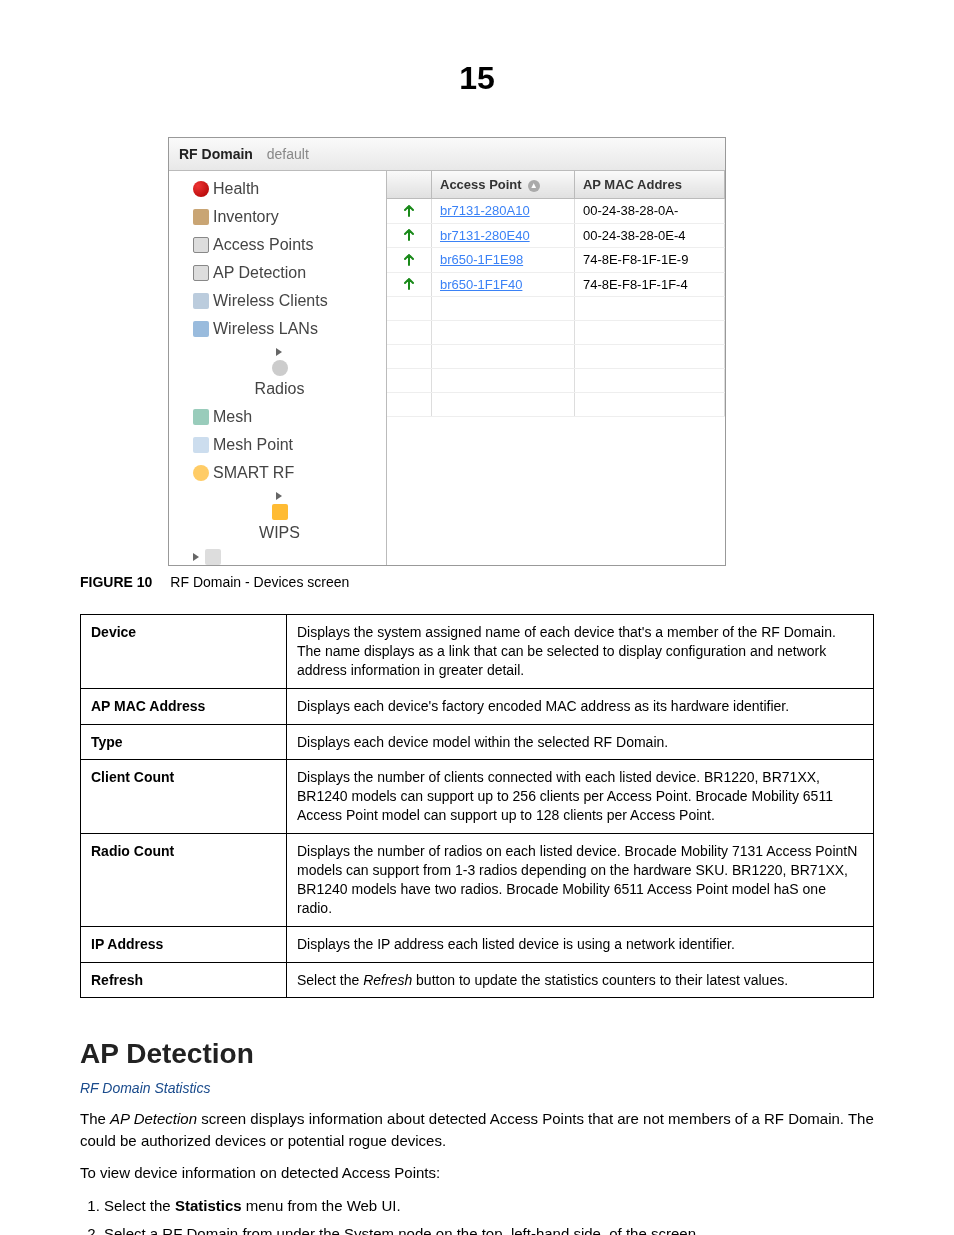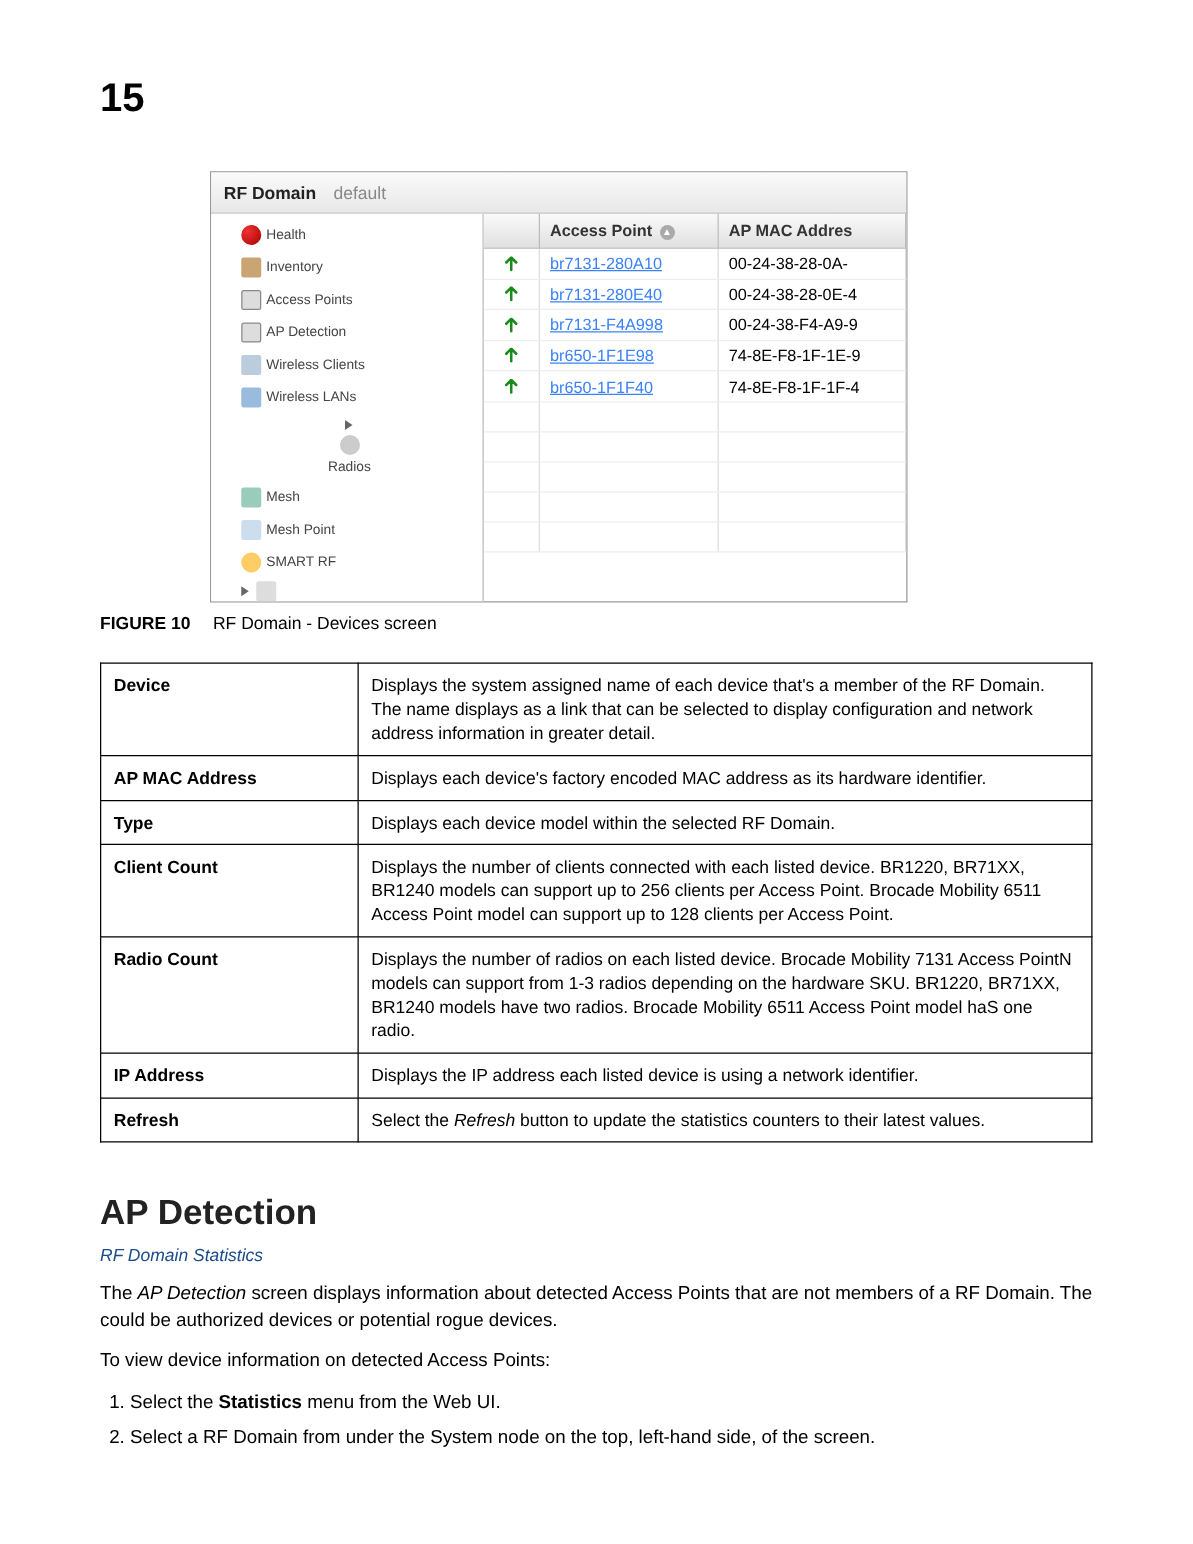--- a/index.html
+++ b/index.html
@@ -7,21 +7,21 @@
     padding: 0;
     background: #fff;
     font-family: Arial, Helvetica, sans-serif;
     color: #000;
     width: 954px;
   }
   .page {
     padding: 60px 80px 60px 80px;
   }
   .chapnum {
-    text-align: left;
+    text-align: center;
     font-size: 32px;
     font-weight: bold;
     margin-bottom: 40px;
   }
   .screenshot {
     border: 1px solid #999;
     width: 556px;
     margin-left: 88px;
     background: #fff;
   }
@@ -35,21 +35,21 @@
   .ss-titlebar .bold { font-weight: bold; color: #222; }
   .ss-titlebar .dim { color: #888; margin-left: 10px; }
   .ss-body { display: flex; }
   .ss-nav {
     width: 217px;
     border-right: 1px solid #bbb;
     padding: 4px 0 0 0;
     background: #fff;
   }
   .nav-item {
-    font-size: 11px;
+    font-size: 16px;
     color: #444;
     padding: 5px 6px 5px 24px;
     display: flex;
     align-items: center;
     gap: 4px;
     white-space: nowrap;
   }
   .nav-item.expandable { padding-left: 10px; flex-direction: column; }
   .tri {
     width:0;height:0;border-top:4px solid transparent;border-bottom:4px solid transparent;border-left:6px solid #666;
@@ -181,20 +181,25 @@
             <span>Mesh</span>
           </div>
         <div class="nav-item">
             <span class="icon meshpoint"></span>
             <span>Mesh Point</span>
           </div>
         <div class="nav-item">
             <span class="icon smartrf"></span>
             <span>SMART RF</span>
           </div>
+        <div class="nav-item expandable">
+            <span class="tri"></span>
+            <span class="icon wips"></span>
+            <span>WIPS</span>
+          </div>
         <div class="cutoff">
             <span class="tri"></span>
             <span class="icon" style="background:#ddd;border-radius:2px;"></span>
           </div>
       </div>
       <div class="ss-table">
         <table>
           <thead>
             <tr>
               <th></th>
@@ -214,27 +219,20 @@
                 <td><span class="status-up"><svg viewBox="0 0 14 14">
                       <path d="M7 1 L7 11 M7 1 L3 5 M7 1 L11 5" stroke="#1a8a1a" stroke-width="2" fill="none" stroke-linecap="round"></path>
                     </svg></span></td>
                 <td class="name">br7131-280E40</td>
                 <td>00-24-38-28-0E-4</td>
               </tr>
               <tr>
                 <td><span class="status-up"><svg viewBox="0 0 14 14">
                       <path d="M7 1 L7 11 M7 1 L3 5 M7 1 L11 5" stroke="#1a8a1a" stroke-width="2" fill="none" stroke-linecap="round"></path>
                     </svg></span></td>
-                <td class="name">br7131-F4A998</td>
-                <td>00-24-38-F4-A9-9</td>
-              </tr>
-              <tr>
-                <td><span class="status-up"><svg viewBox="0 0 14 14">
-                      <path d="M7 1 L7 11 M7 1 L3 5 M7 1 L11 5" stroke="#1a8a1a" stroke-width="2" fill="none" stroke-linecap="round"></path>
-                    </svg></span></td>
                 <td class="name">br650-1F1E98</td>
                 <td>74-8E-F8-1F-1E-9</td>
               </tr>
               <tr>
                 <td><span class="status-up"><svg viewBox="0 0 14 14">
                       <path d="M7 1 L7 11 M7 1 L3 5 M7 1 L11 5" stroke="#1a8a1a" stroke-width="2" fill="none" stroke-linecap="round"></path>
                     </svg></span></td>
                 <td class="name">br650-1F1F40</td>
                 <td>74-8E-F8-1F-1F-4</td>
               </tr>

